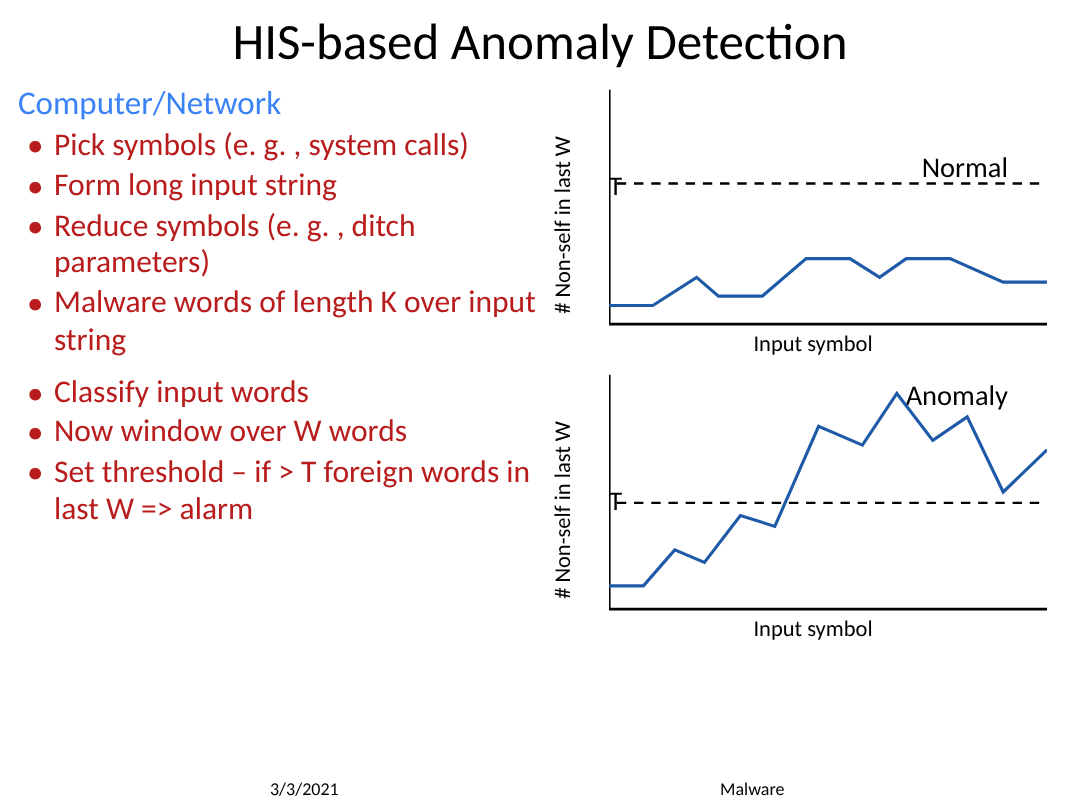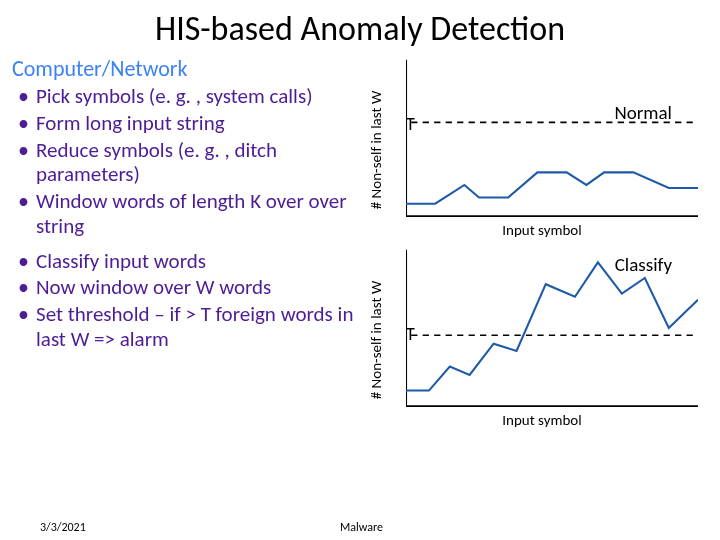--- a/index.html
+++ b/index.html
@@ -2,51 +2,51 @@
 <html><head>
 <meta charset="utf-8">
 <style>
   * { box-sizing: border-box; margin: 0; padding: 0; }
   html, body { width: 720px; height: 540px; font-family: Calibri, Arial, sans-serif; background: #fff; overflow: hidden; }
   .slide { width: 720px; height: 540px; position: relative; }
   .title { text-align: center; font-size: 34px; font-weight: 400; padding: 8px 0 6px; color: #000; }
   .content { display: flex; padding: 0 12px; }
   .left { width: 370px; padding-right: 6px; }
   .subhead { font-size: 22px; color: #3b82f6; margin-bottom: 2px; }
-  .bullets { list-style: none; font-size: 21px; color: #4c1d95; line-height: 1.18; }
+  .bullets { list-style: none; font-size: 21px; color: #b91c1c; line-height: 1.18; }
   .bullets li { position: relative; padding-left: 24px; margin-bottom: 2px; }
   .bullets li::before { content: "•"; position: absolute; left: 6px; font-size: 22px; }
   .group2 { margin-top: 10px; }
   .right { width: 320px; position: relative; }
   .chart { position: relative; height: 190px; }
   .ylabel { position: absolute; left: -6px; top: 50%; transform: translate(-50%, -50%) rotate(-90deg); font-size: 15px; white-space: nowrap; }
   .plot { position: absolute; left: 24px; top: 4px; right: 4px; bottom: 28px; }
   .xlabel { position: absolute; left: 0; right: 0; bottom: 6px; text-align: center; font-size: 15px; }
   .chartlabel { position: absolute; right: 30px; font-size: 19px; }
   .chart1 .chartlabel { top: 26px; margin-top: 20px; }
   .chart2 .chartlabel { top: 8px; }
   .tlabel { position: absolute; font-size: 18px; }
-  .footer { position: absolute; bottom: 6px; left: 40px; right: 0; display: flex; font-size: 12px; }
+  .footer { position: absolute; bottom: 6px; left: 40px; right: 0; display: flex; font-size: 12px; justify-content: center; }
   .footer .date { width: 300px; }
   .footer .mal { width: 100px; }
   svg { display: block; }
 </style>
 </head>
 <body>
 
 <div class="slide">
   <div class="title">HIS-based Anomaly Detection</div>
   <div class="content">
     <div class="left">
       <div class="subhead">Computer/Network</div>
       <ul class="bullets">
         <li>Pick symbols (e. g. , system calls)</li>
         <li>Form long input string</li>
         <li>Reduce symbols (e. g. , ditch parameters)</li>
-        <li>Window words of length K over over string</li>
+        <li>Malware words of length K over input string</li>
       </ul>
       <ul class="bullets group2">
         <li>Classify input words</li>
         <li>Now window over W words</li>
         <li>Set threshold – if &gt; T foreign words in last W =&gt; alarm</li>
       </ul>
     </div>
     <div class="right">
 
       <div class="chart chart1">
@@ -59,21 +59,21 @@
             <line x1="0" y1="150" x2="280" y2="150" stroke="#000" stroke-width="2"></line>
             <line x1="5" y1="60" x2="280" y2="60" stroke="#000" stroke-width="1.5" stroke-dasharray="6 5"></line>
             <polyline points="0,138 28,138 56,120 70,132 98,132 126,108 154,108 173,120 190,108 218,108 252,123 280,123" fill="none" stroke="#1f5aa8" stroke-width="2"></polyline>
           </svg>
         </div>
         <div class="xlabel">Input symbol</div>
       </div>
 
       <div class="chart chart2">
         <div class="ylabel"># Non-self in last W</div>
-        <div class="chartlabel">Classify</div>
+        <div class="chartlabel">Anomaly</div>
         <div class="tlabel" style="left:24px; top:78px;">T</div>
         <div class="plot">
           <svg viewBox="0 0 280 150" width="100%" height="100%">
             <line x1="0" y1="0" x2="0" y2="150" stroke="#000" stroke-width="2"></line>
             <line x1="0" y1="150" x2="280" y2="150" stroke="#000" stroke-width="2"></line>
             <line x1="5" y1="82" x2="280" y2="82" stroke="#000" stroke-width="1.5" stroke-dasharray="6 5"></line>
             <polyline points="0,135 22,135 42,112 61,120 84,90 106,97 134,33 162,45 184,12 207,42 229,27 252,75 280,48" fill="none" stroke="#1f5aa8" stroke-width="2"></polyline>
           </svg>
         </div>
         <div class="xlabel">Input symbol</div>

